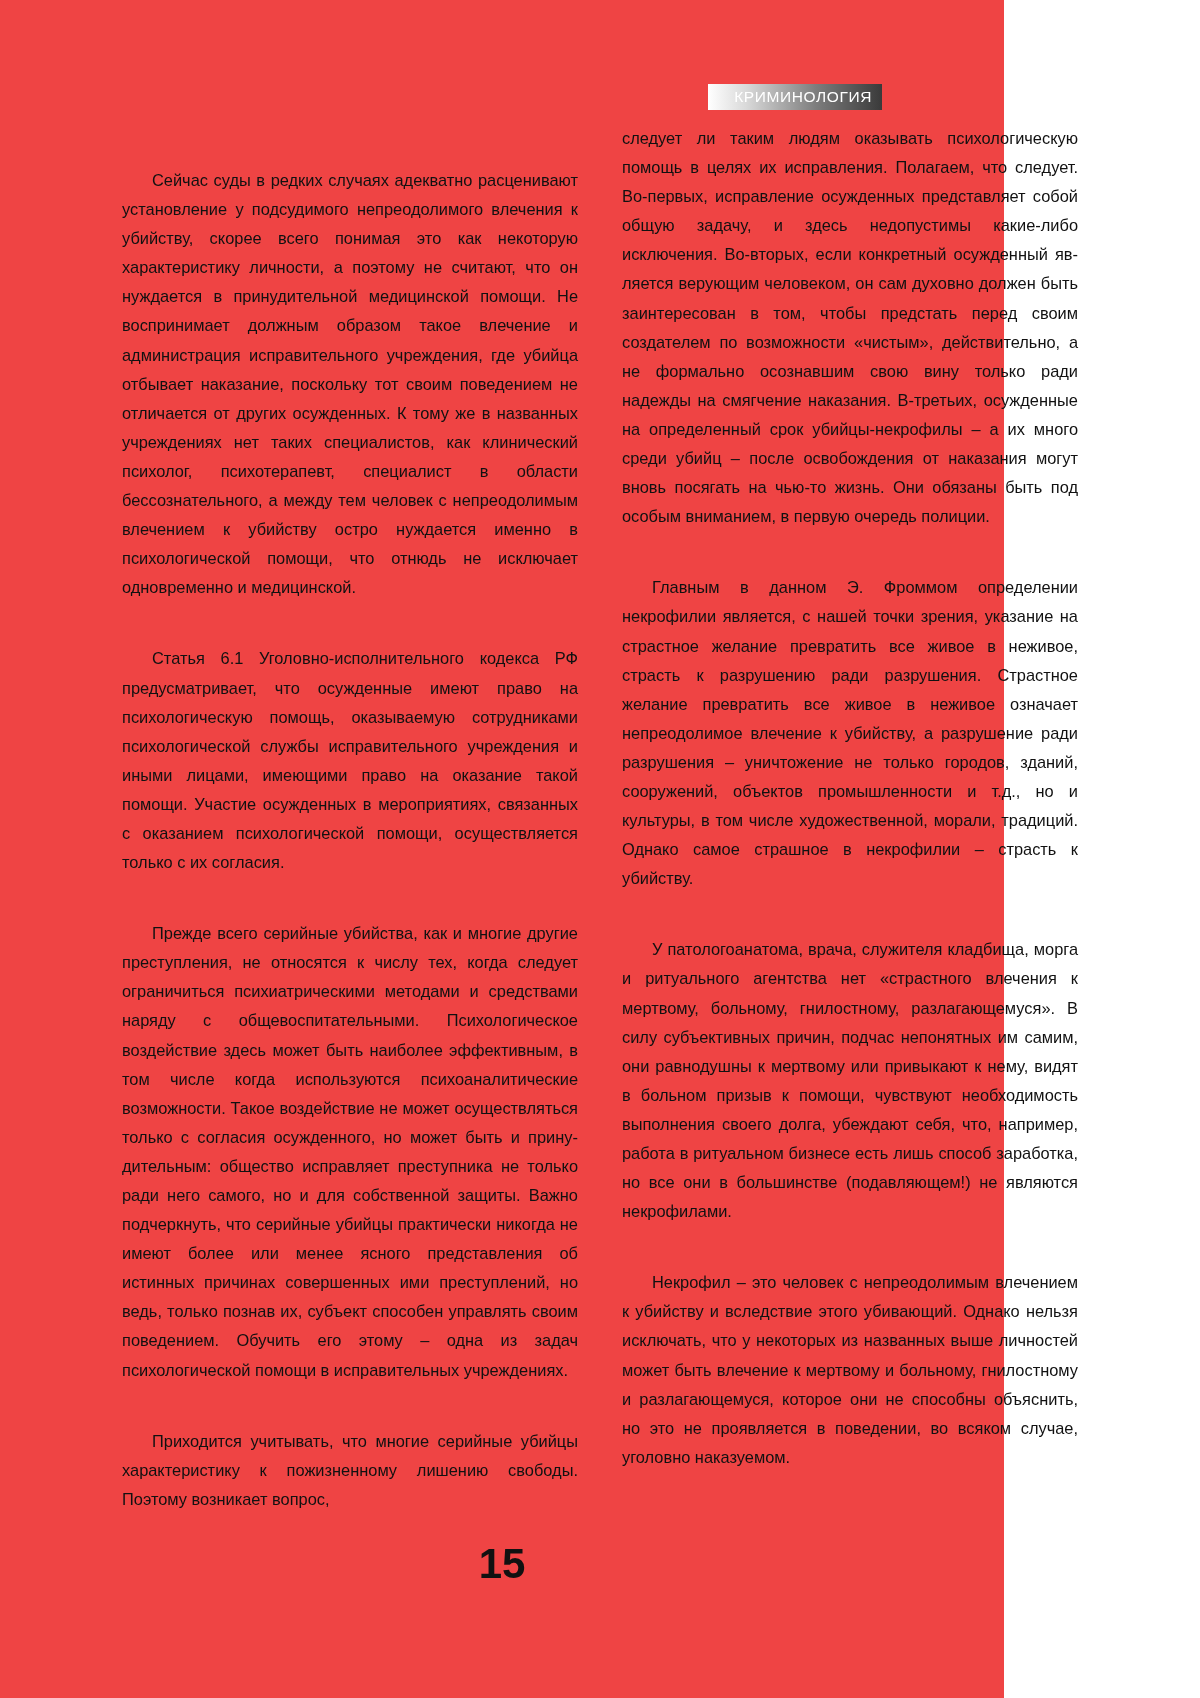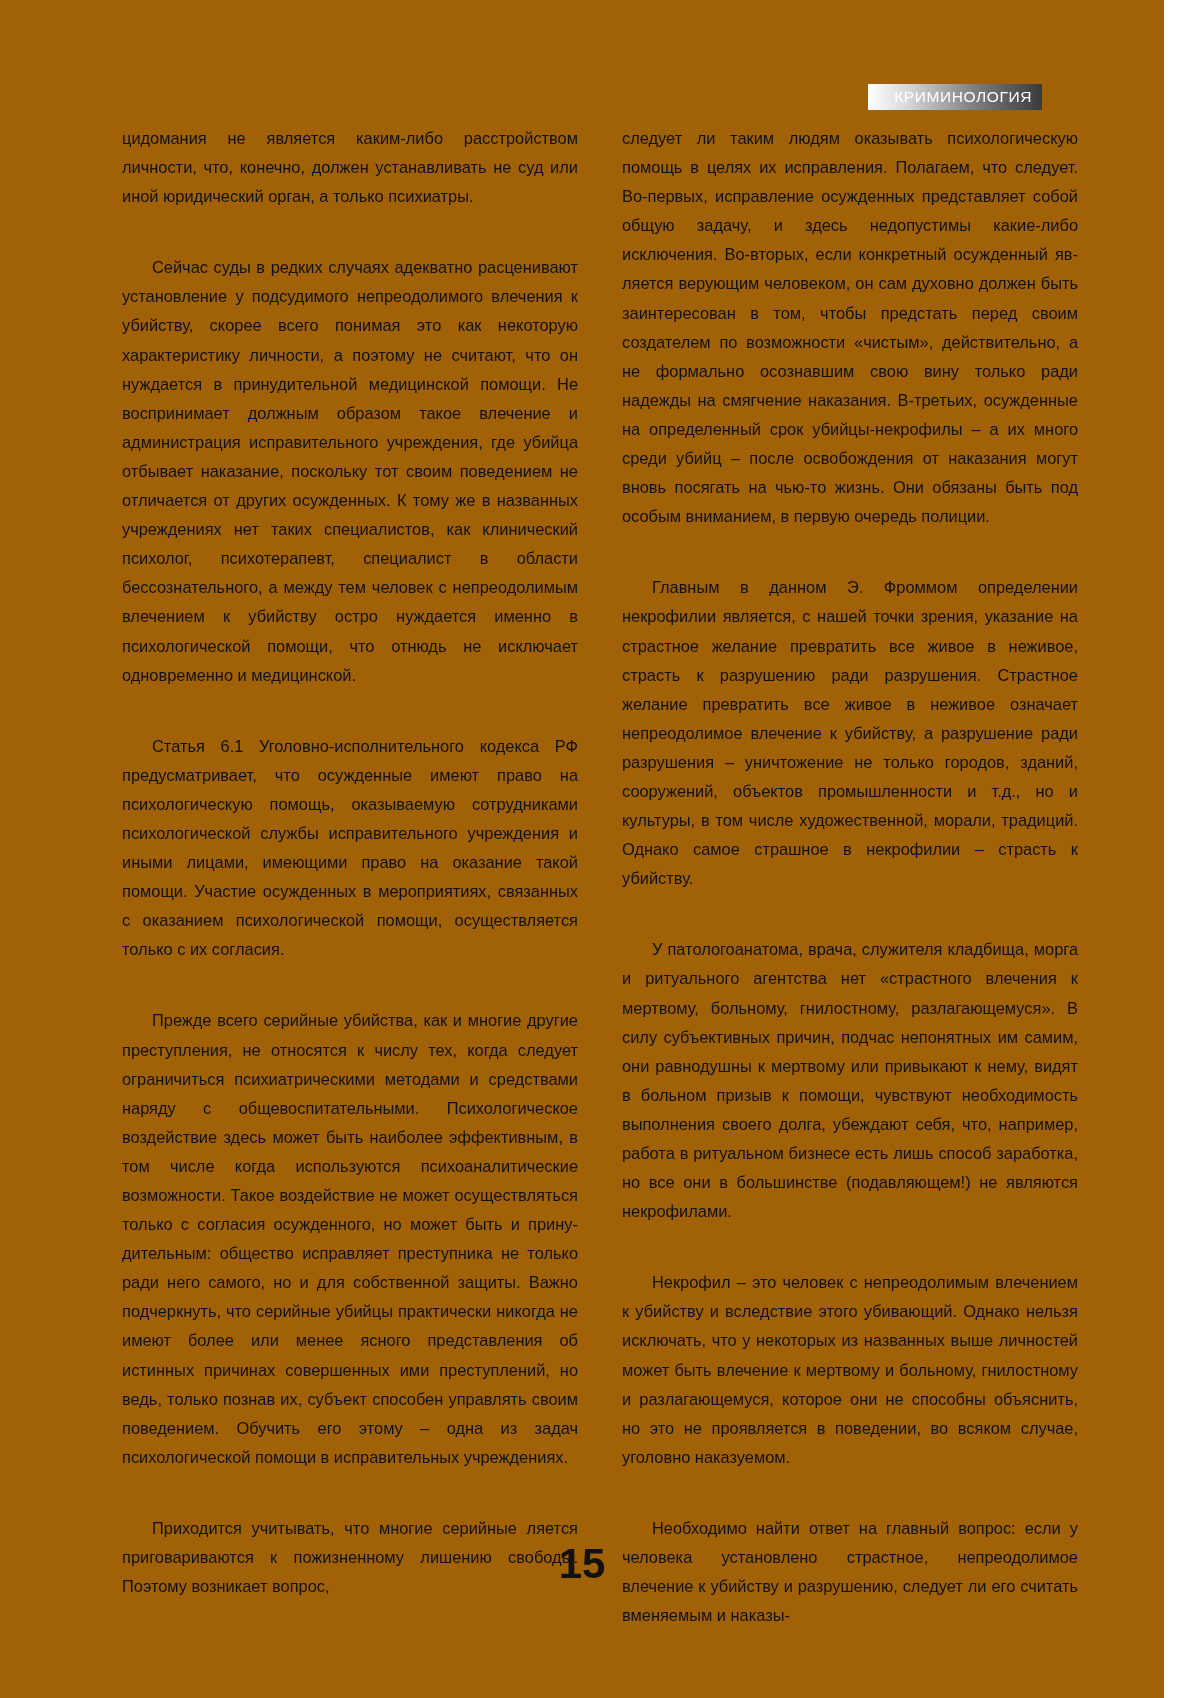--- a/index.html
+++ b/index.html
@@ -11,23 +11,23 @@
     width: 1200px;
     height: 1698px;
     font-family: "Liberation Sans", sans-serif;
     color: #0d0d0d;
     position: relative;
     overflow: hidden;
   }
   .page {
     position: absolute;
     left: 0; top: 0;
-    width: 1164px;
+    width: 1004px;
     height: 1698px;
-    background: #a16207;
+    background: #ef4444;
   }
   
   .runhead {
     position: absolute;
     right: 122px;
     top: 84px;
     height: 26px;
     display: flex;
     align-items: center;
     justify-content: flex-end;
@@ -83,32 +83,30 @@
 
 <div class="page">
 
   <div class="runhead">
     <span class="runhead-text">КРИМИНОЛОГИЯ</span>
   </div>
 
   <div class="columns">
 
     <div class="col">
-      <p>цидомания не является каким-либо расстрой­ством личности, что, конечно, должен устанав­ливать не суд или иной юридический орган, а только психиатры.</p>
       <p class="indent">Сейчас суды в редких случаях адекватно расценивают установление у подсудимого не­преодолимого влечения к убийству, скорее все­го понимая это как некоторую характеристику личности, а поэтому не считают, что он нужда­ется в принудительной медицинской помощи. Не воспринимает должным образом такое влечение и администрация исправительного учреждения, где убийца отбывает наказание, поскольку тот своим поведением не отличается от других осужденных. К тому же в названных учреждениях нет таких специалистов, как кли­нический психолог, психотерапевт, специалист в области бессознательного, а между тем че­ловек с непреодолимым влечением к убийству остро нуждается именно в психологической по­мощи, что отнюдь не исключает одновременно и медицинской.</p>
       <p class="indent">Статья 6.1 Уголовно-исполнительного ко­декса РФ предусматривает, что осужденные имеют право на психологическую помощь, оказываемую сотрудниками психологической службы исправительного учреждения и иными лицами, имеющими право на оказание такой помощи. Участие осужденных в мероприятиях, связанных с оказанием психологической помо­щи, осуществляется только с их согласия.</p>
       <p class="indent">Прежде всего серийные убийства, как и многие другие преступления, не относятся к числу тех, когда следует ограничиться психи­атрическими методами и средствами наряду с общевоспитательными. Психологическое воздействие здесь может быть наиболее эф­фективным, в том числе когда используются психоаналитические возможности. Такое воз­действие не может осуществляться только с согласия осужденного, но может быть и прину­дительным: общество исправляет преступника не только ради него самого, но и для собствен­ной защиты. Важно подчеркнуть, что серийные убийцы практически никогда не имеют более или менее ясного представления об истинных причинах совершенных ими преступлений, но ведь, только познав их, субъект способен управлять своим поведением. Обучить его это­му – одна из задач психологической помощи в исправительных учреждениях.</p>
-      <p class="indent">Приходится учитывать, что многие серий­ные ляется приговариваются к пожизненному лишению свободы. Поэтому возникает вопрос,</p>
+      <p class="indent">Приходится учитывать, что многие серий­ные убийцы характеристику к пожизненному лишению свободы. Поэтому возникает вопрос,</p>
     </div>
 
     <div class="col">
       <p>следует ли таким людям оказывать психологи­ческую помощь в целях их исправления. Пола­гаем, что следует. Во-первых, исправление осу­жденных представляет собой общую задачу, и здесь недопустимы какие-либо исключения. Во-вторых, если конкретный осужденный яв­ляется верующим человеком, он сам духовно должен быть заинтересован в том, чтобы пред­стать перед своим создателем по возможности «чистым», действительно, а не формально осознавшим свою вину только ради надежды на смягчение наказания. В-третьих, осужден­ные на определенный срок убийцы-некрофи­лы – а их много среди убийц – после освобо­ждения от наказания могут вновь посягать на чью-то жизнь. Они обязаны быть под особым вниманием, в первую очередь полиции.</p>
       <p class="indent">Главным в данном Э. Фроммом определении некрофилии является, с нашей точки зрения, указание на страстное желание превратить все живое в неживое, страсть к разрушению ради разрушения. Страстное желание превратить все живое в неживое означает непреодолимое влечение к убийству, а разрушение ради разру­шения – уничтожение не только городов, зда­ний, сооружений, объектов промышленности и т.д., но и культуры, в том числе художествен­ной, морали, традиций. Однако самое страш­ное в некрофилии – страсть к убийству.</p>
       <p class="indent">У патологоанатома, врача, служителя клад­бища, морга и ритуального агентства нет «страстного влечения к мертвому, больному, гнилостному, разлагающемуся». В силу субъ­ективных причин, подчас непонятных им са­мим, они равнодушны к мертвому или привы­кают к нему, видят в больном призыв к помощи, чувствуют необходимость выполнения своего долга, убеждают себя, что, например, работа в ритуальном бизнесе есть лишь способ зара­ботка, но все они в большинстве (подавляю­щем!) не являются некрофилами.</p>
       <p class="indent">Некрофил – это человек с непреодолимым влечением к убийству и вследствие этого уби­вающий. Однако нельзя исключать, что у не­которых из названных выше личностей может быть влечение к мертвому и больному, гни­лостному и разлагающемуся, которое они не способны объяснить, но это не проявляется в поведении, во всяком случае, уголовно нака­зуемом.</p>
-      <p class="indent">Необходимо найти ответ на главный вопрос: если у человека установлено страстное, непре­одолимое влечение к убийству и разрушению, следует ли его считать вменяемым и наказы-</p>
     </div>
 
   </div>
 
   <div class="pagenum">15</div>
 
 </div>
 
 </body></html>

